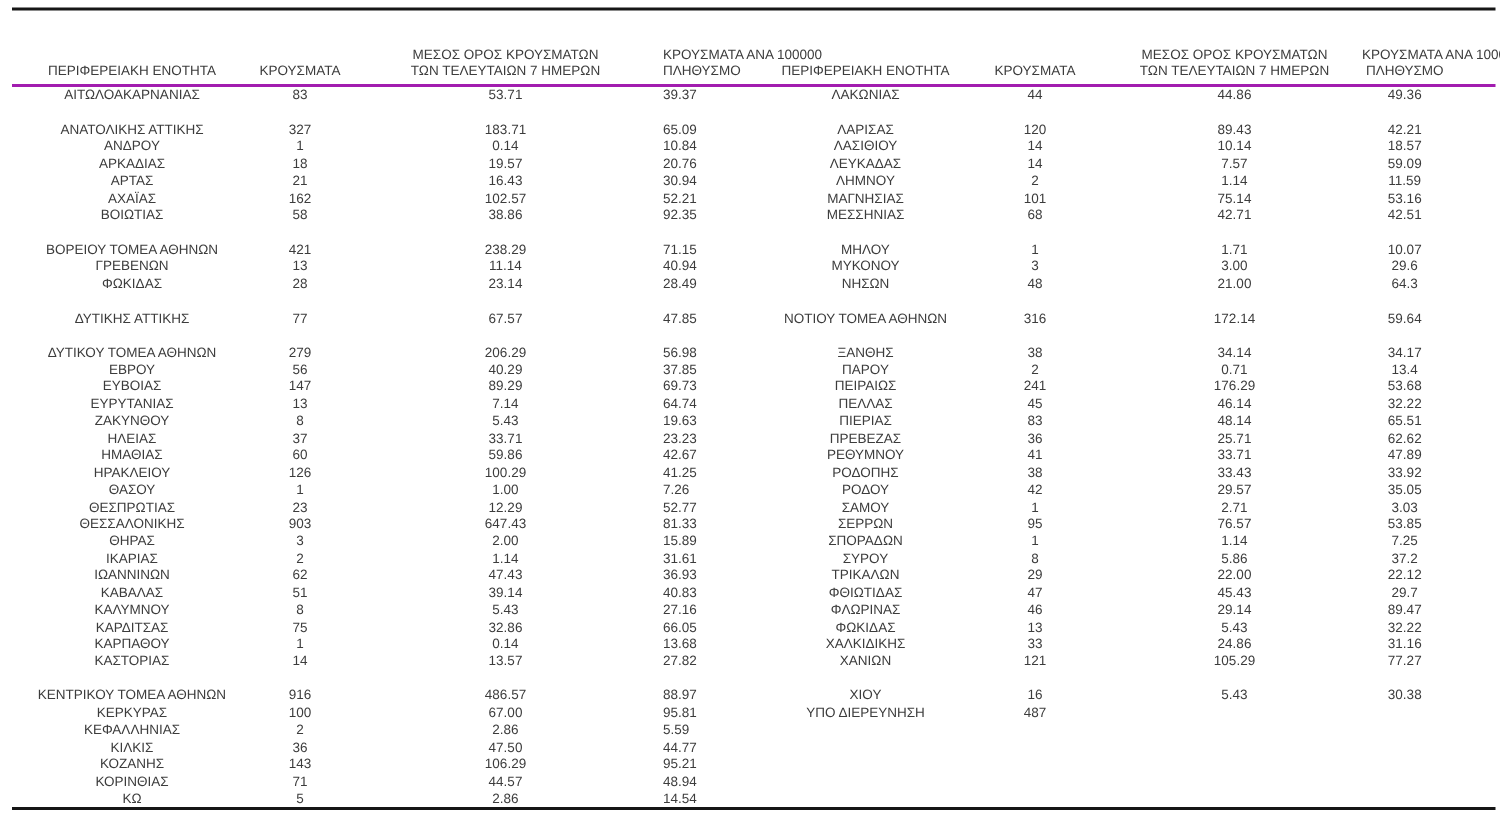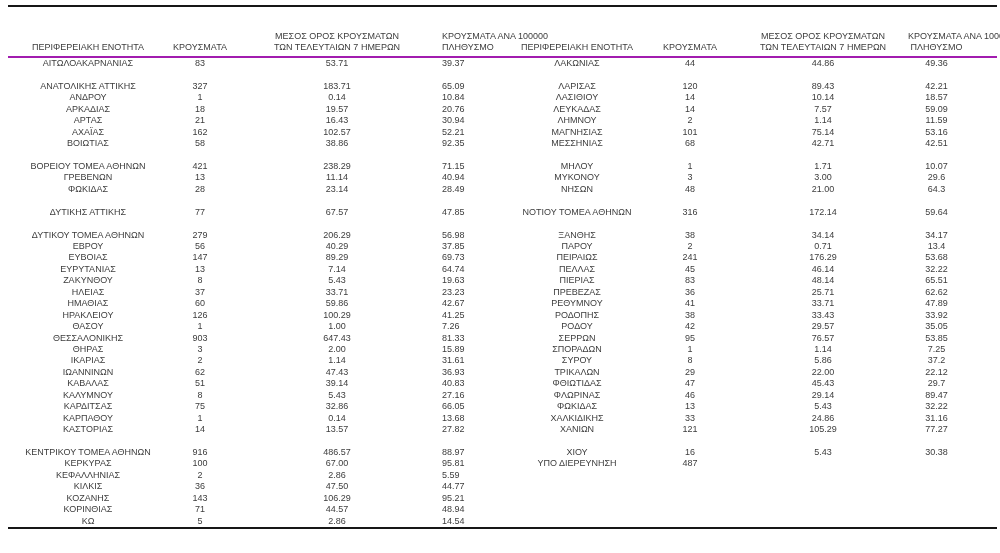--- a/index.html
+++ b/index.html
@@ -334,20 +334,30 @@
           <td>ΘΑΣΟΥ</td>
           <td>1</td>
           <td>1.00</td>
           <td class="pad-l4">7.26</td>
           <td>ΡΟΔΟΥ</td>
           <td>42</td>
           <td>29.57</td>
           <td class="pad-r4">35.05</td>
         </tr>
         <tr>
+          <td>ΘΕΣΠΡΩΤΙΑΣ</td>
+          <td>23</td>
+          <td>12.29</td>
+          <td class="pad-l4">52.77</td>
+          <td>ΣΑΜΟΥ</td>
+          <td>1</td>
+          <td>2.71</td>
+          <td class="pad-r4">3.03</td>
+        </tr>
+        <tr>
           <td>ΘΕΣΣΑΛΟΝΙΚΗΣ</td>
           <td>903</td>
           <td>647.43</td>
           <td class="pad-l4">81.33</td>
           <td>ΣΕΡΡΩΝ</td>
           <td>95</td>
           <td>76.57</td>
           <td class="pad-r4">53.85</td>
         </tr>
         <tr>

